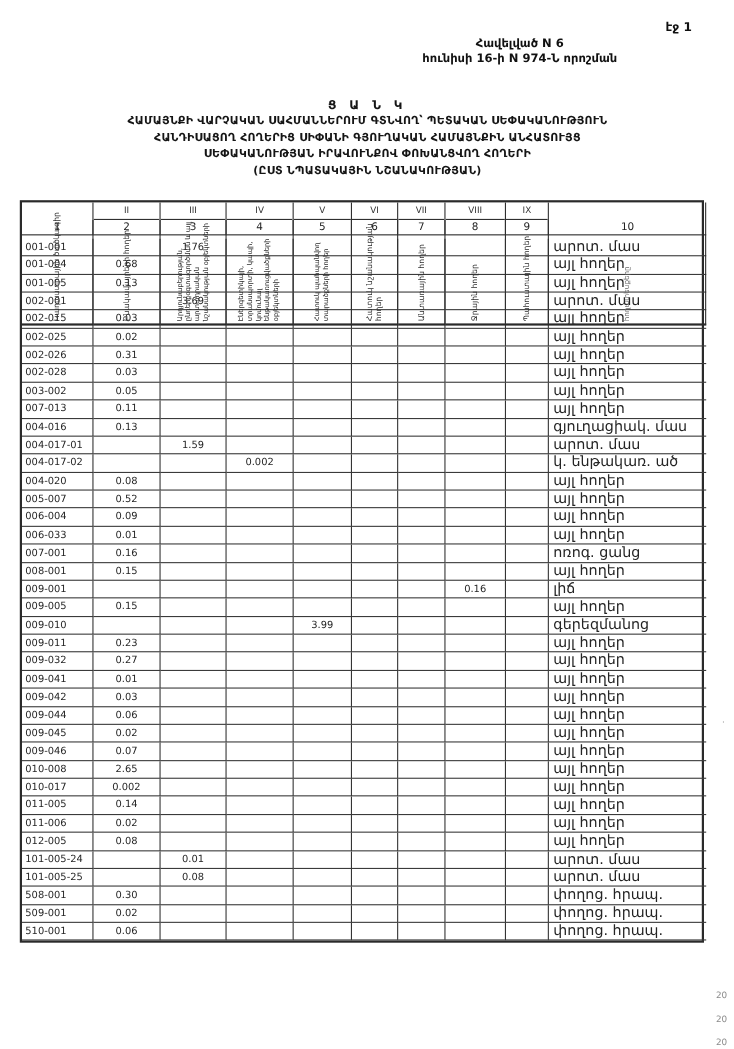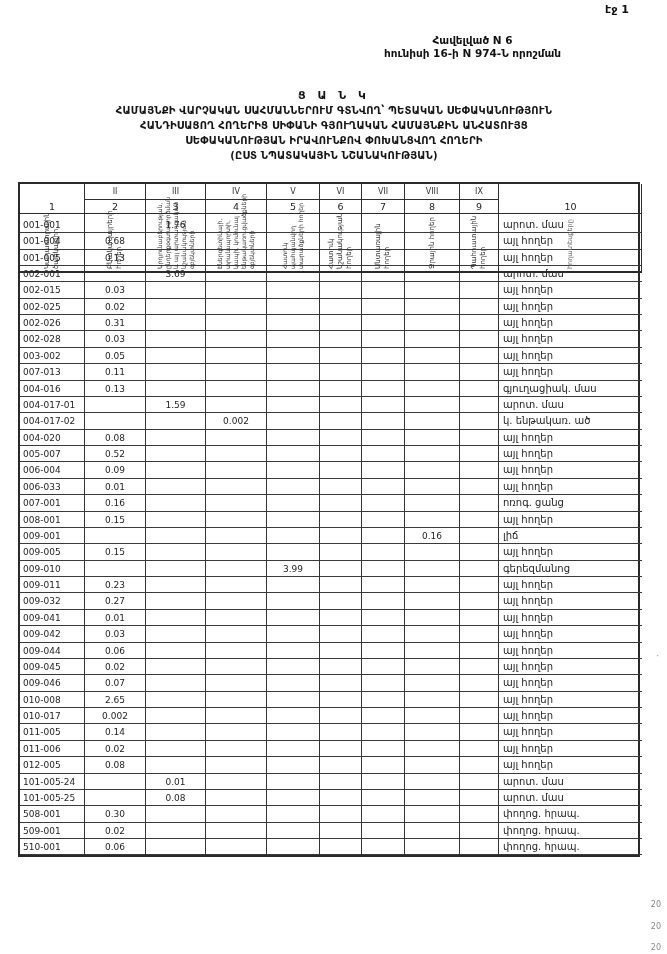--- a/index.html
+++ b/index.html
@@ -5,21 +5,21 @@
   html,body{margin:0;padding:0;}
   body{
     width:667px;height:954px;
     background:#ffffff;
     font-family:"DejaVu Sans",sans-serif;
     color:#222;
     position:relative;
     overflow:hidden;
   }
   .page-num{
-    position:absolute;top:3px;right:38px;
+    position:absolute;top:18px;right:38px;
     font-size:11px;font-weight:bold;color:#111;
   }
   .annex{
     position:absolute;top:6px;left:300px;width:345px;
     text-align:center;font-weight:bold;font-size:10.5px;line-height:13px;color:#111;margin-top:28px;
   }
   .doc-title{
     position:absolute;top:88px;left:28px;width:612px;
     text-align:center;font-weight:bold;color:#151515;
     font-size:10px;line-height:15px;letter-spacing:0.2px;
@@ -32,21 +32,21 @@
     grid-template-columns:65px 61px 60px 61px 53px 42px 43px 55px 39px 143px;
     grid-auto-rows:16.38px;
     border:2px solid #2a2a2a;
     box-sizing:border-box;
   }
   .hcell{
     border-right:1px solid #2f2f2f;
     border-bottom:2px solid #2a2a2a;
     box-sizing:border-box;
     position:relative;
-    height:89px;
+    height:112px;
     overflow:hidden;
   }
   .hcell:last-child{border-right:none;}
   .roman-strip{
     height:15px;border-bottom:1px solid #2f2f2f;
     font-size:8px;text-align:center;line-height:15px;color:#333;
   }
   .vlabel-wrap{
     position:absolute;left:0;right:0;bottom:2px;top:17px;
     display:flex;justify-content:center;
@@ -73,21 +73,21 @@
   .cell{
     border-right:1px solid #343434;
     border-bottom:1px solid #3a3a3a;
     box-sizing:border-box;
     font-size:9px;line-height:16px;
     white-space:nowrap;overflow:hidden;
     color:#242424;
   }
   .cell.c1{padding-left:3px;text-align:left;}
   .cell.cv{text-align:center;}
-  .cell.c10{padding-left:4px;text-align:left;font-size:10px;border-right:none;}
+  .cell.c10{padding-left:4px;text-align:left;font-size:13px;border-right:none;}
   .mark{
     position:absolute;color:#8a8a8a;font-size:8px;
   }
 </style>
 </head>
 <body>
 
 <div class="page-num">էջ 1</div>
 
 <div class="annex">

